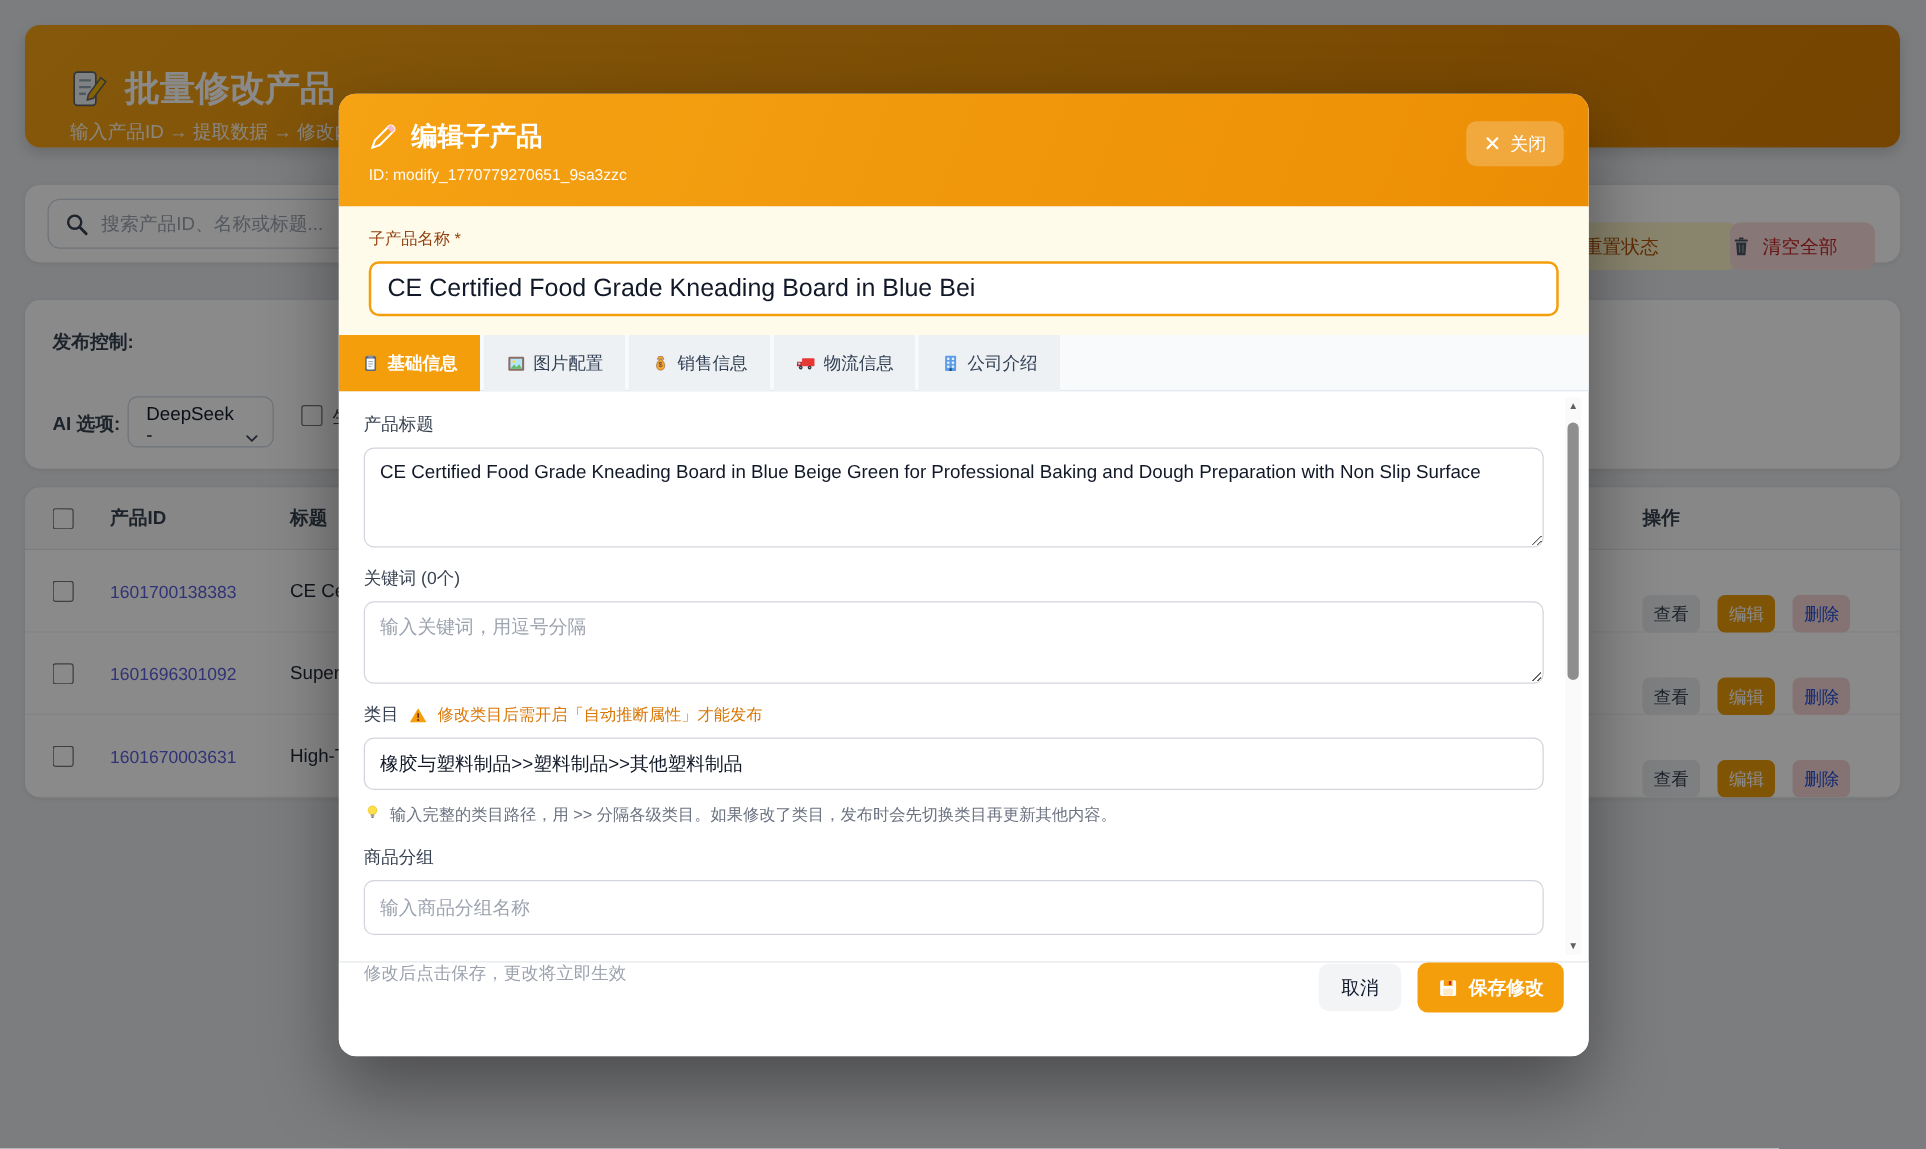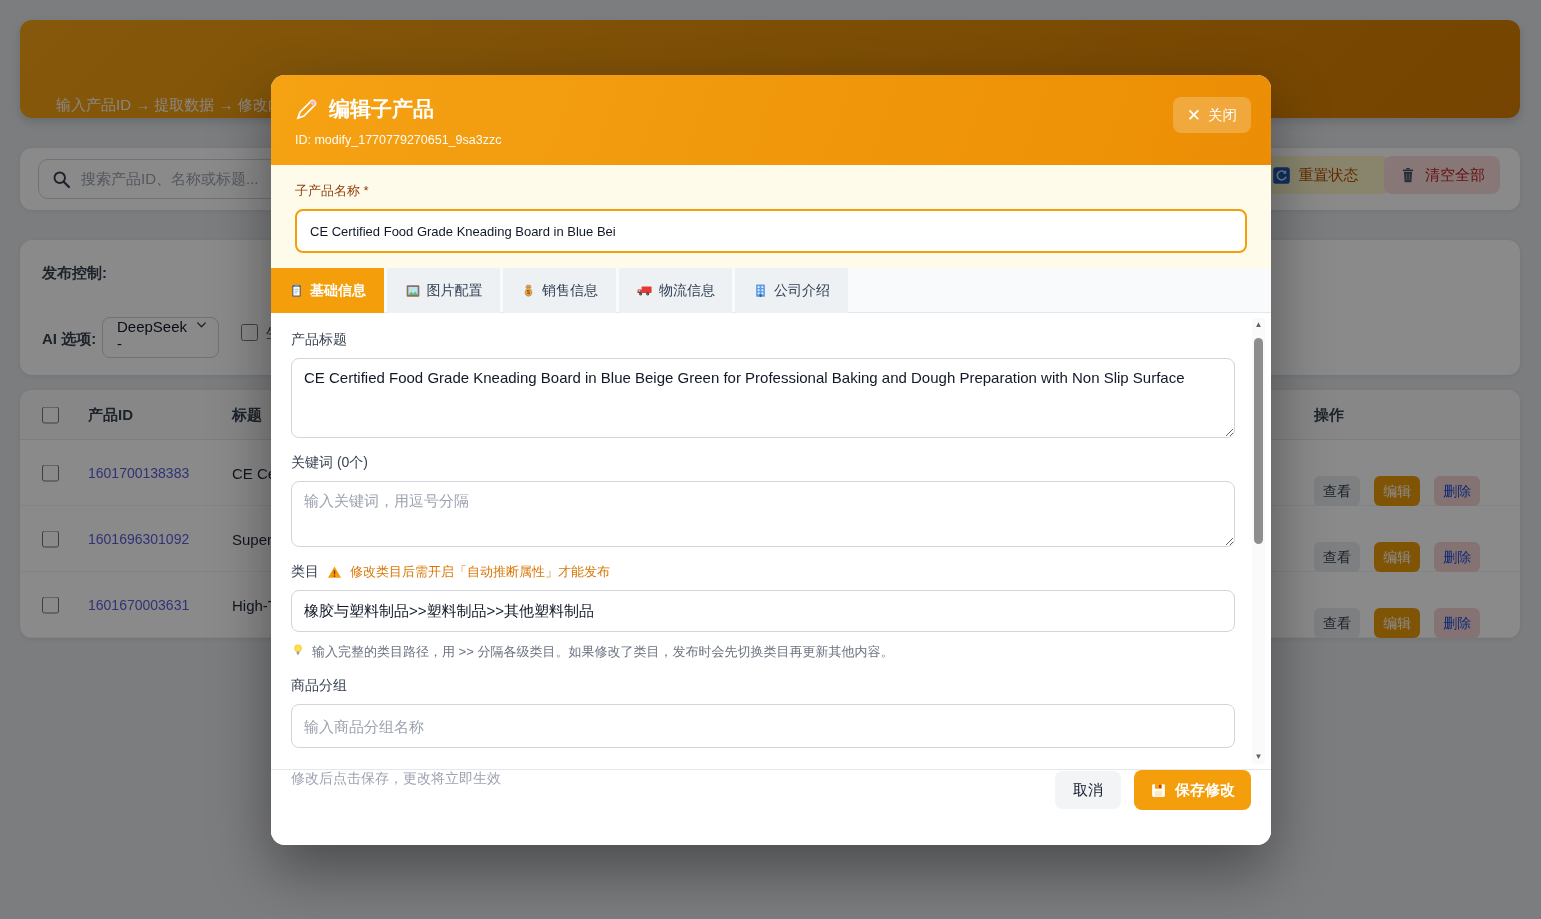--- a/index.html
+++ b/index.html
@@ -13,32 +13,32 @@
   .banner-title { position:absolute; left:34px; top:32px; display:flex; align-items:center; gap:14px;
                   color:#fff; font-size:28px; font-weight:bold; }
   .banner-sub { position:absolute; left:36px; top:76px; color:rgba(255,255,255,.92); font-size:15px; white-space:nowrap; }
 
   .card { position:absolute; background:#fff; border-radius:12px; box-shadow:0 1px 4px rgba(0,0,0,.08); }
   .search-card { left:20px; top:148px; width:1500px; height:62px; }
   .search-box { position:absolute; left:18px; top:11px; width:600px; height:40px; border:1.5px solid #cbd5e1;
                 border-radius:10px; background:#fff; display:flex; align-items:center; padding-left:42px;
                 color:#9ca3af; font-size:15px; }
   .search-box .sicon { position:absolute; left:12px; top:9px; }
-  .pill-btn { position:absolute; top:8px; height:38px; border-radius:8px; display:flex; align-items:center;
-              justify-content:center; gap:8px; font-size:15px; cursor:pointer; border:none; }
+  .pill-btn { position:absolute; top:30px; height:38px; border-radius:8px; display:flex; align-items:center;
+              gap:8px; font-size:15px; cursor:pointer; border:none; }
   .reset-btn { left:1220px; width:150px; background:#fdf6c9; color:#b45309; }
   .clear-btn { left:1364px; width:116px; background:#fbdcdc; color:#c02626; }
 
   .controls-card { left:20px; top:240px; width:1500px; height:135px; }
   .ctl-label { position:absolute; font-size:15px; font-weight:bold; color:#374151; }
   .publish-btn { position:absolute; left:84px; top:11px; width:216px; height:42px; border-radius:8px;
                  background:#97c3a6; color:#f2faf4; font-size:15px; display:flex; align-items:center;
                  justify-content:flex-start; padding-left:16px; gap:9px; border:none; }
   .ai-select { position:absolute; left:82px; top:77px; width:117px; height:41px; border:1.5px solid #cbd5e1;
-               border-radius:8px; background:#fff; display:flex; align-items:flex-start; justify-content:space-between;
+               border-radius:8px; background:#fff; display:flex; align-items:flex-end; justify-content:space-between;
                padding:0 10px 0 14px; font-size:15px; color:#111827; cursor:pointer; }
   .ai-check { position:absolute; left:221px; top:84px; width:17px; height:17px; cursor:pointer; }
   .ai-check-label { position:absolute; left:246px; top:84px; font-size:15px; color:#374151; }
 
   .table-card { left:20px; top:390px; width:1500px; height:248px; overflow:hidden; }
   .t-header { position:relative; height:50px; background:#f9fafb; border-bottom:1px solid #e5e7eb;
               font-size:15px; font-weight:bold; color:#374151; }
   .t-row { position:relative; height:66px; border-bottom:1px solid #f1f2f4; font-size:15px; color:#1f2937; }
   .cb { position:absolute; left:22px; top:50%; transform:translateY(-50%); width:17px; height:17px; cursor:pointer; }
   .col-id { position:absolute; left:68px; top:50%; transform:translateY(-50%); }
@@ -59,21 +59,21 @@
   .m-title { display:flex; align-items:center; gap:11px; color:#fff; font-size:21px; font-weight:bold; }
   .m-id { margin-top:10px; color:rgba(255,255,255,.95); font-size:12.5px; }
   .m-close { position:absolute; right:20px; top:22px; height:36px; padding:0 14px; border:none; border-radius:8px;
              background:rgba(255,255,255,.22); color:#fff; font-size:14.5px; display:flex; align-items:center;
              gap:7px; cursor:pointer; }
   .m-close .x { font-size:17px; line-height:1; }
 
   .m-name { height:103px; background:#fffbeb; padding:17px 24px 0; }
   .m-name label { display:block; font-size:13px; color:#92400e; margin-bottom:9px; }
   .m-name input { width:100%; height:44px; border:2px solid #f59e0b; border-radius:8px; padding:0 13px;
-                  font-size:13px; color:#111827; background:#fff; outline:none; font-family:inherit; }
+                  font-size:20px; color:#111827; background:#fff; outline:none; font-family:inherit; }
 
   .m-tabs { height:45px; display:flex; background:#f8fafc; border-bottom:1px solid #e2e8f0; }
   .tab { width:113px; height:45px; margin-right:3px; display:flex; align-items:center; justify-content:center;
          gap:6px; font-size:14px; background:#eef1f4; color:#334155; cursor:pointer; }
   .tab.active { background:#f59e0b; color:#fff; font-weight:bold; }
 
   .m-body { position:relative; height:456px; padding:2px 36px 0 20px; }
   .f-label { font-size:14px; color:#374151; margin:16px 0 9px; display:flex; align-items:center; gap:8px; }
   .m-body textarea, .m-body input[type=text] {
       width:944px; border:1px solid #d1d5db; border-radius:8px; padding:10px 12px; font-size:15px;
@@ -102,20 +102,32 @@
   .btn-save { height:40px; padding:0 16px; border:none; border-radius:8px; background:#f59e0b; color:#fff;
               font-size:15px; font-weight:bold; display:flex; align-items:center; gap:8px; cursor:pointer; font-family:inherit; }
   .ico { flex:none; display:inline-flex; }
 </style>
 </head>
 <body>
 
 <div id="root">
 
   <div class="banner">
+    <div class="banner-title">
+      <span class="ico">
+        <svg width="32" height="32" viewBox="0 0 24 24">
+            <rect x="4" y="2" width="13" height="20" rx="2" fill="#eceff1" stroke="#5f6368" stroke-width="1"></rect>
+            <line x1="7" y1="7" x2="14" y2="7" stroke="#90a4ae" stroke-width="1.4"></line>
+            <line x1="7" y1="11" x2="14" y2="11" stroke="#90a4ae" stroke-width="1.4"></line>
+            <line x1="7" y1="15" x2="11" y2="15" stroke="#90a4ae" stroke-width="1.4"></line>
+            <path d="M12.5 15.5 L20 5.5 l3 2.2 L15.5 17.7 l-3.6 1z" fill="#f4b400" stroke="#5f6368" stroke-width="0.9"></path>
+          </svg>
+      </span>
+      <span>批量修改产品</span>
+    </div>
     <div class="banner-sub">输入产品ID → 提取数据 → 修改内容 →</div>
   </div>
 
   <div class="card search-card">
     <div class="search-box">
       <span class="sicon ico">
         <svg width="21" height="21" viewBox="0 0 24 24">
             <circle cx="10" cy="10" r="6" fill="none" stroke="#374151" stroke-width="2.2"></circle>
             <line x1="14.5" y1="14.5" x2="20.5" y2="20.5" stroke="#374151" stroke-width="2.6" stroke-linecap="round"></line>
           </svg>

